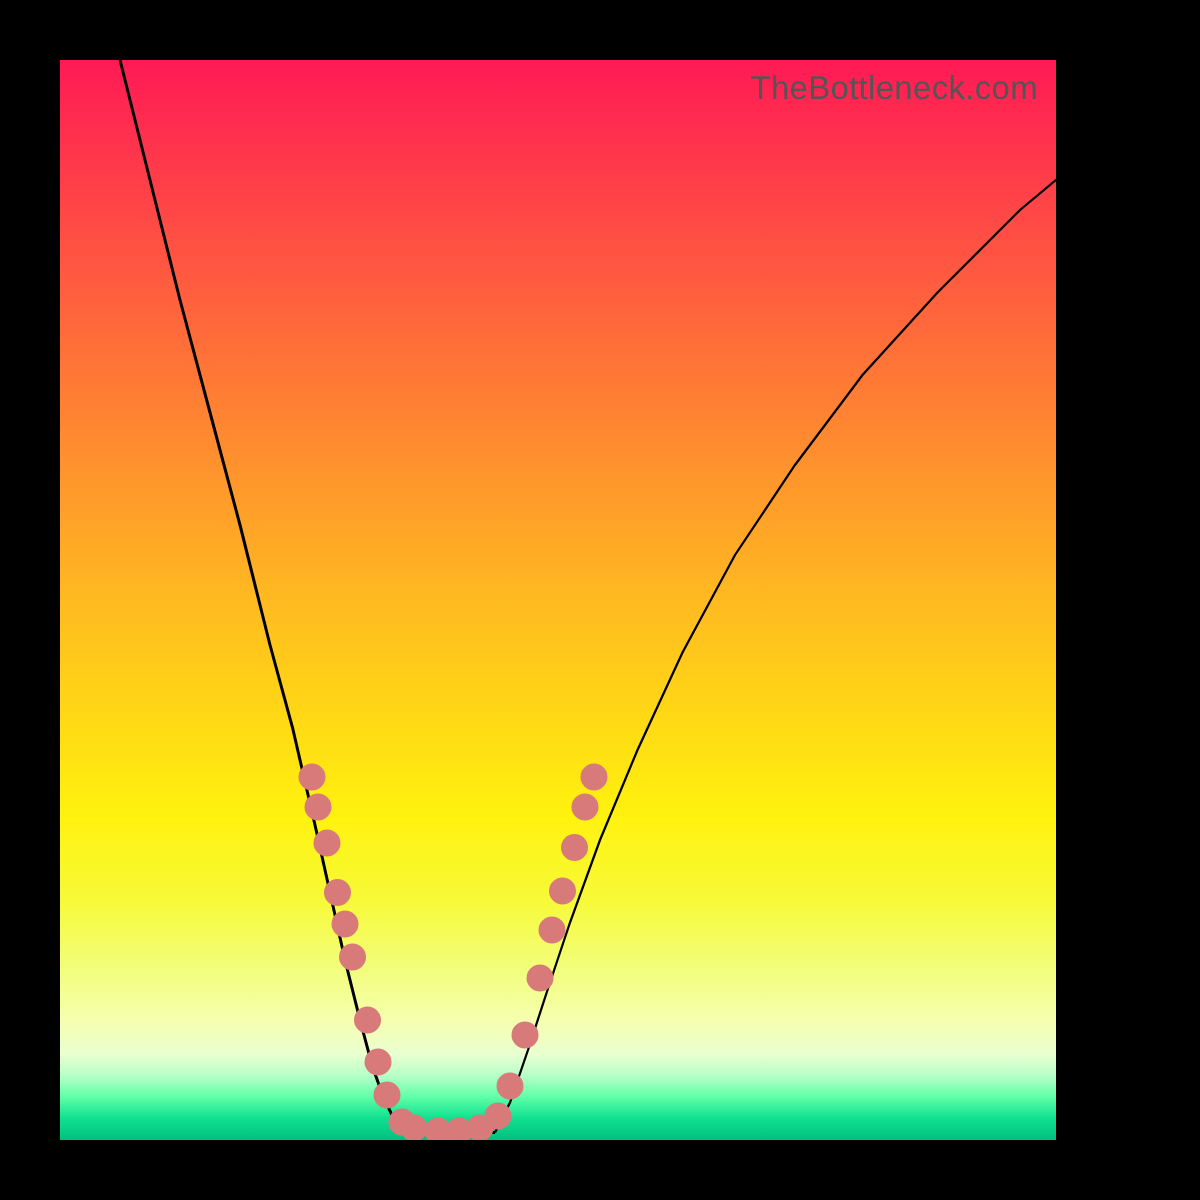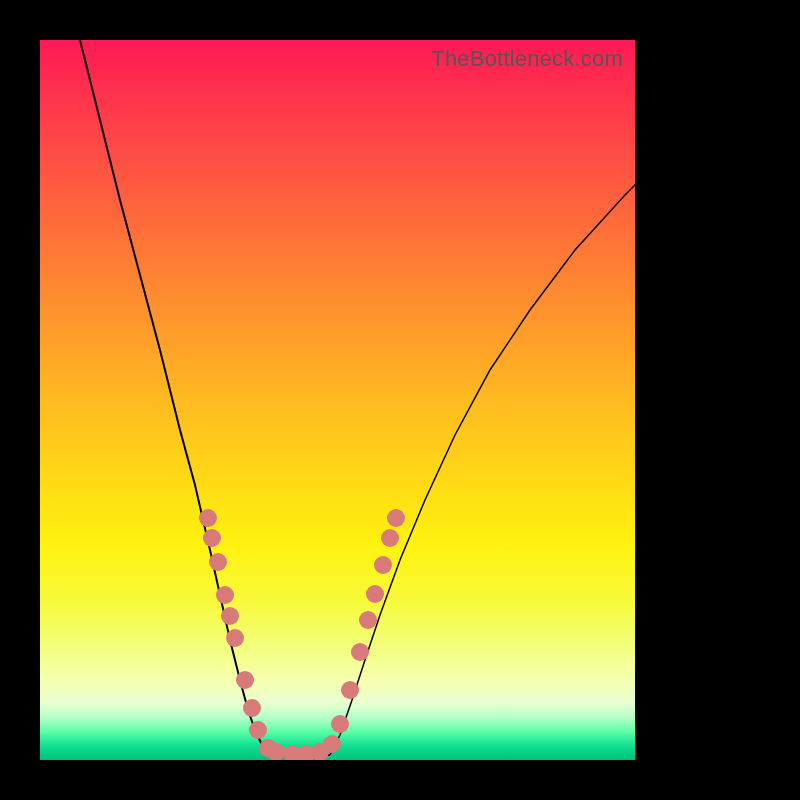--- a/index.html
+++ b/index.html
@@ -13,21 +13,21 @@
   .outer {
     width: 800px;
     height: 800px;
     background: #000;
     position: relative;
   }
   .inner {
     position: absolute;
     left: 40px;
     top: 40px;
-    width: 595px;
+    width: 664px;
     height: 720px;
     background: linear-gradient(
       to bottom,
       #ff1a55 0%,
       #ff3a4a 10%,
       #ff5a40 20%,
       #ff7a35 30%,
       #ff9a2b 40%,
       #ffba20 50%,
       #ffd616 60%,

